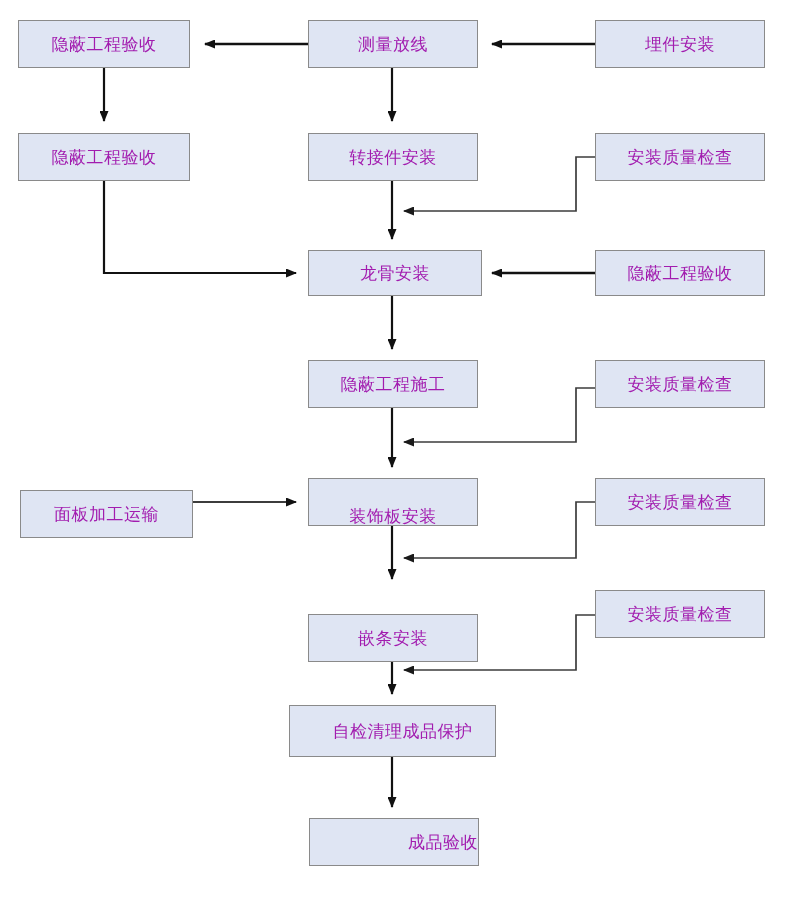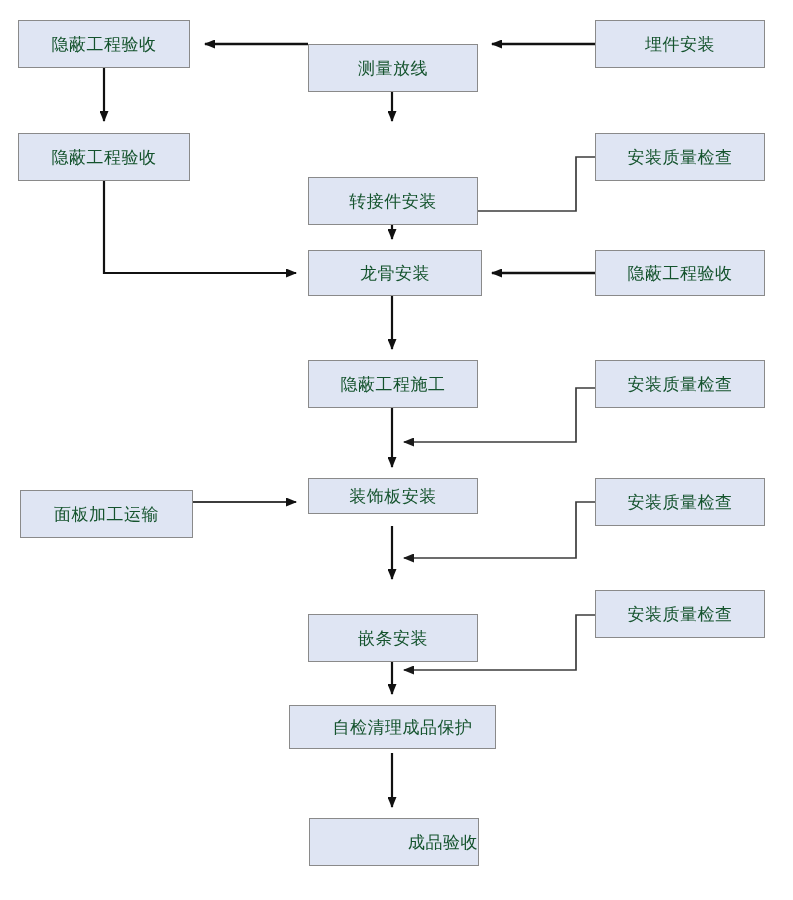--- a/index.html
+++ b/index.html
@@ -31,21 +31,21 @@
     position: absolute;
     box-sizing: border-box;
     background: #dfe5f3;
     border: 1px solid #8a8a8a;
     display: flex;
     align-items: center;
     justify-content: center;
   }
   .node-label {
     font-size: 17px;
-    color: #14532d;
+    color: #a21caf;
     letter-spacing: 0.5px;
     white-space: nowrap;
     line-height: 1;
     font-family: "Liberation Sans", "DejaVu Sans", sans-serif;
   }
 </style>
 </head>
 <body>
 
 <div id="flowchart-root">
@@ -96,33 +96,33 @@
 
       <path d="M392,753 L392,807" stroke="#111111" stroke-width="2.2" marker-end="url(#arrowDark)"></path>
 
     </g>
   </svg>
 
   <div class="node-box" style="left:18px; top:20px; width:172px; height:48px;">
     <span class="node-label">隐蔽工程验收</span>
   </div>
 
-  <div class="node-box" style="left:308px; top:20px; width:170px; height:48px;margin-top:24px;">
+  <div class="node-box" style="left:308px; top:20px; width:170px; height:48px;">
     <span class="node-label">测量放线</span>
   </div>
 
   <div class="node-box" style="left:595px; top:20px; width:170px; height:48px;">
     <span class="node-label">埋件安装</span>
   </div>
 
   <div class="node-box" style="left:18px; top:133px; width:172px; height:48px;">
     <span class="node-label">隐蔽工程验收</span>
   </div>
 
-  <div class="node-box" style="left:308px; top:133px; width:170px; height:48px;margin-top:44px;">
+  <div class="node-box" style="left:308px; top:133px; width:170px; height:48px;">
     <span class="node-label">转接件安装</span>
   </div>
 
   <div class="node-box" style="left:595px; top:133px; width:170px; height:48px;">
     <span class="node-label">安装质量检查</span>
   </div>
 
   <div class="node-box" style="left:308px; top:250px; width:174px; height:46px;">
     <span class="node-label">龙骨安装</span>
   </div>
@@ -136,37 +136,37 @@
   </div>
 
   <div class="node-box" style="left:595px; top:360px; width:170px; height:48px;">
     <span class="node-label">安装质量检查</span>
   </div>
 
   <div class="node-box" style="left:20px; top:478px; width:173px; height:48px;margin-top:12px;">
     <span class="node-label">面板加工运输</span>
   </div>
 
-  <div class="node-box" style="left:308px; top:478px; width:170px; height:36px;">
+  <div class="node-box" style="left:308px; top:478px; width:170px; height:48px;align-items:flex-end;">
     <span class="node-label">装饰板安装</span>
   </div>
 
   <div class="node-box" style="left:595px; top:478px; width:170px; height:48px;">
     <span class="node-label">安装质量检查</span>
   </div>
 
   <div class="node-box" style="left:308px; top:590px; width:170px; height:48px;margin-top:24px;">
     <span class="node-label">嵌条安装</span>
   </div>
 
   <div class="node-box" style="left:595px; top:590px; width:170px; height:48px;">
     <span class="node-label">安装质量检查</span>
   </div>
 
-  <div class="node-box" style="left:289px; top:705px; width:207px; height:44px;padding-left:20px;">
+  <div class="node-box" style="left:289px; top:705px; width:207px; height:52px;padding-left:20px;">
     <span class="node-label">自检清理成品保护</span>
   </div>
 
   <div class="node-box" style="left:309px; top:818px; width:170px; height:48px;justify-content:flex-end;">
     <span class="node-label">成品验收</span>
   </div>
 
 </div>
 
 </body></html>

